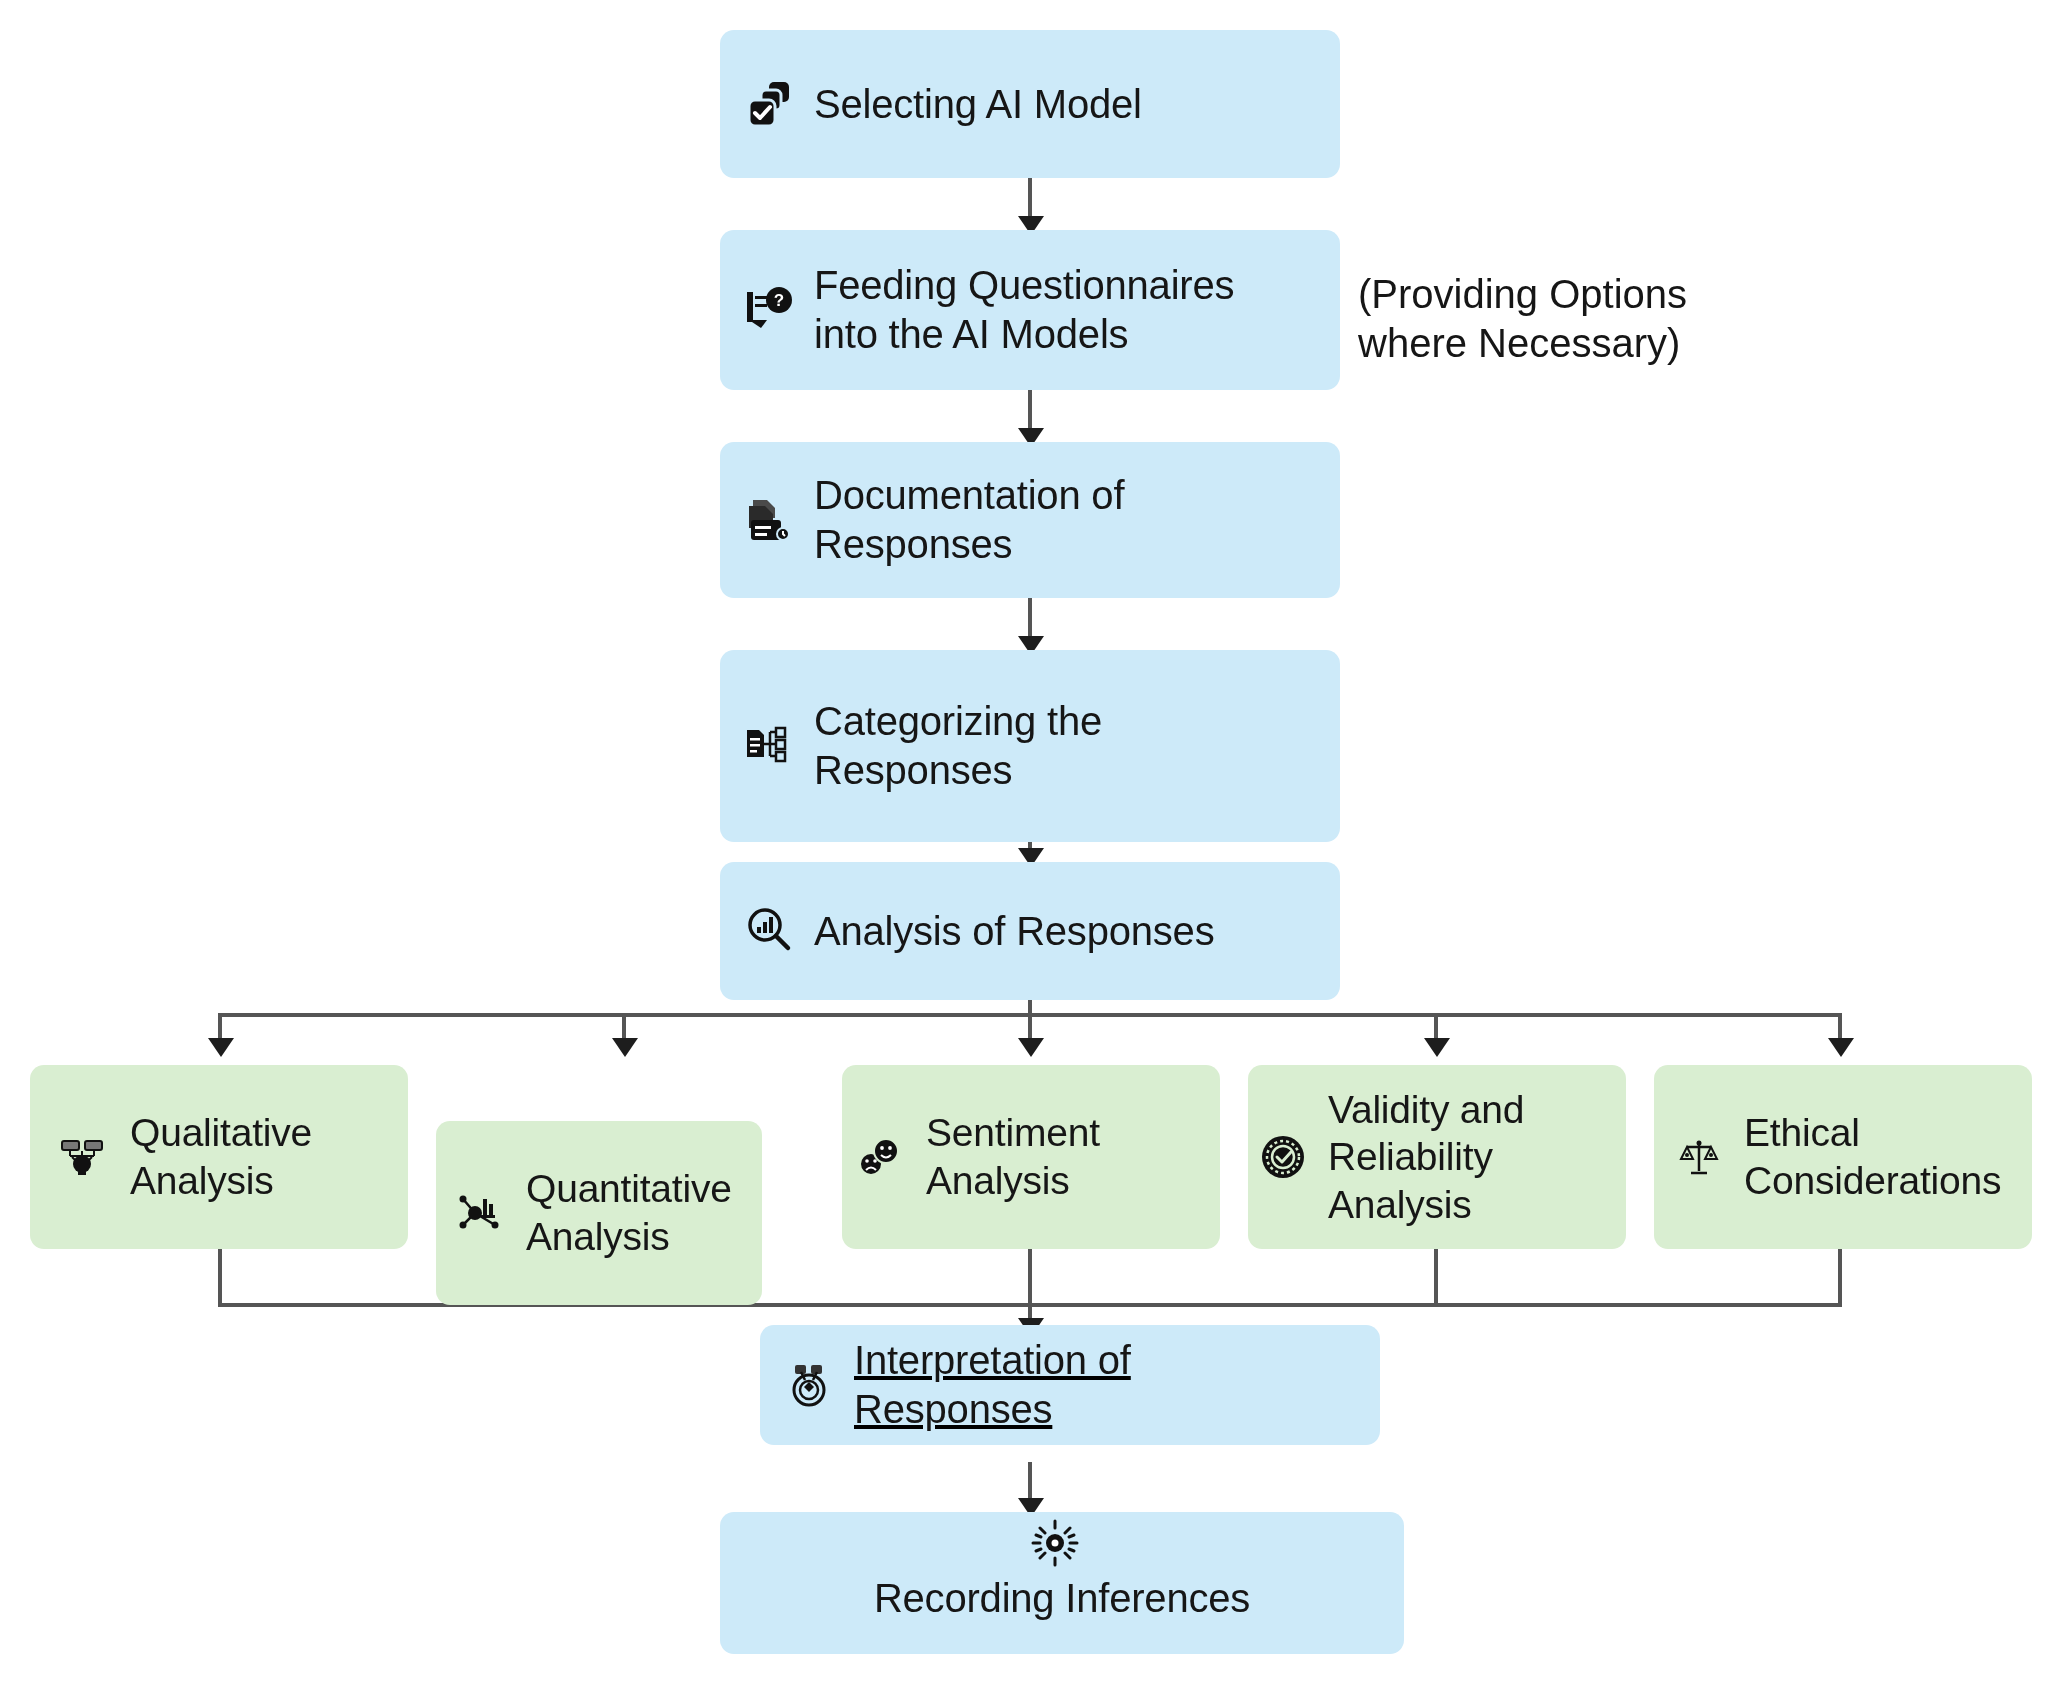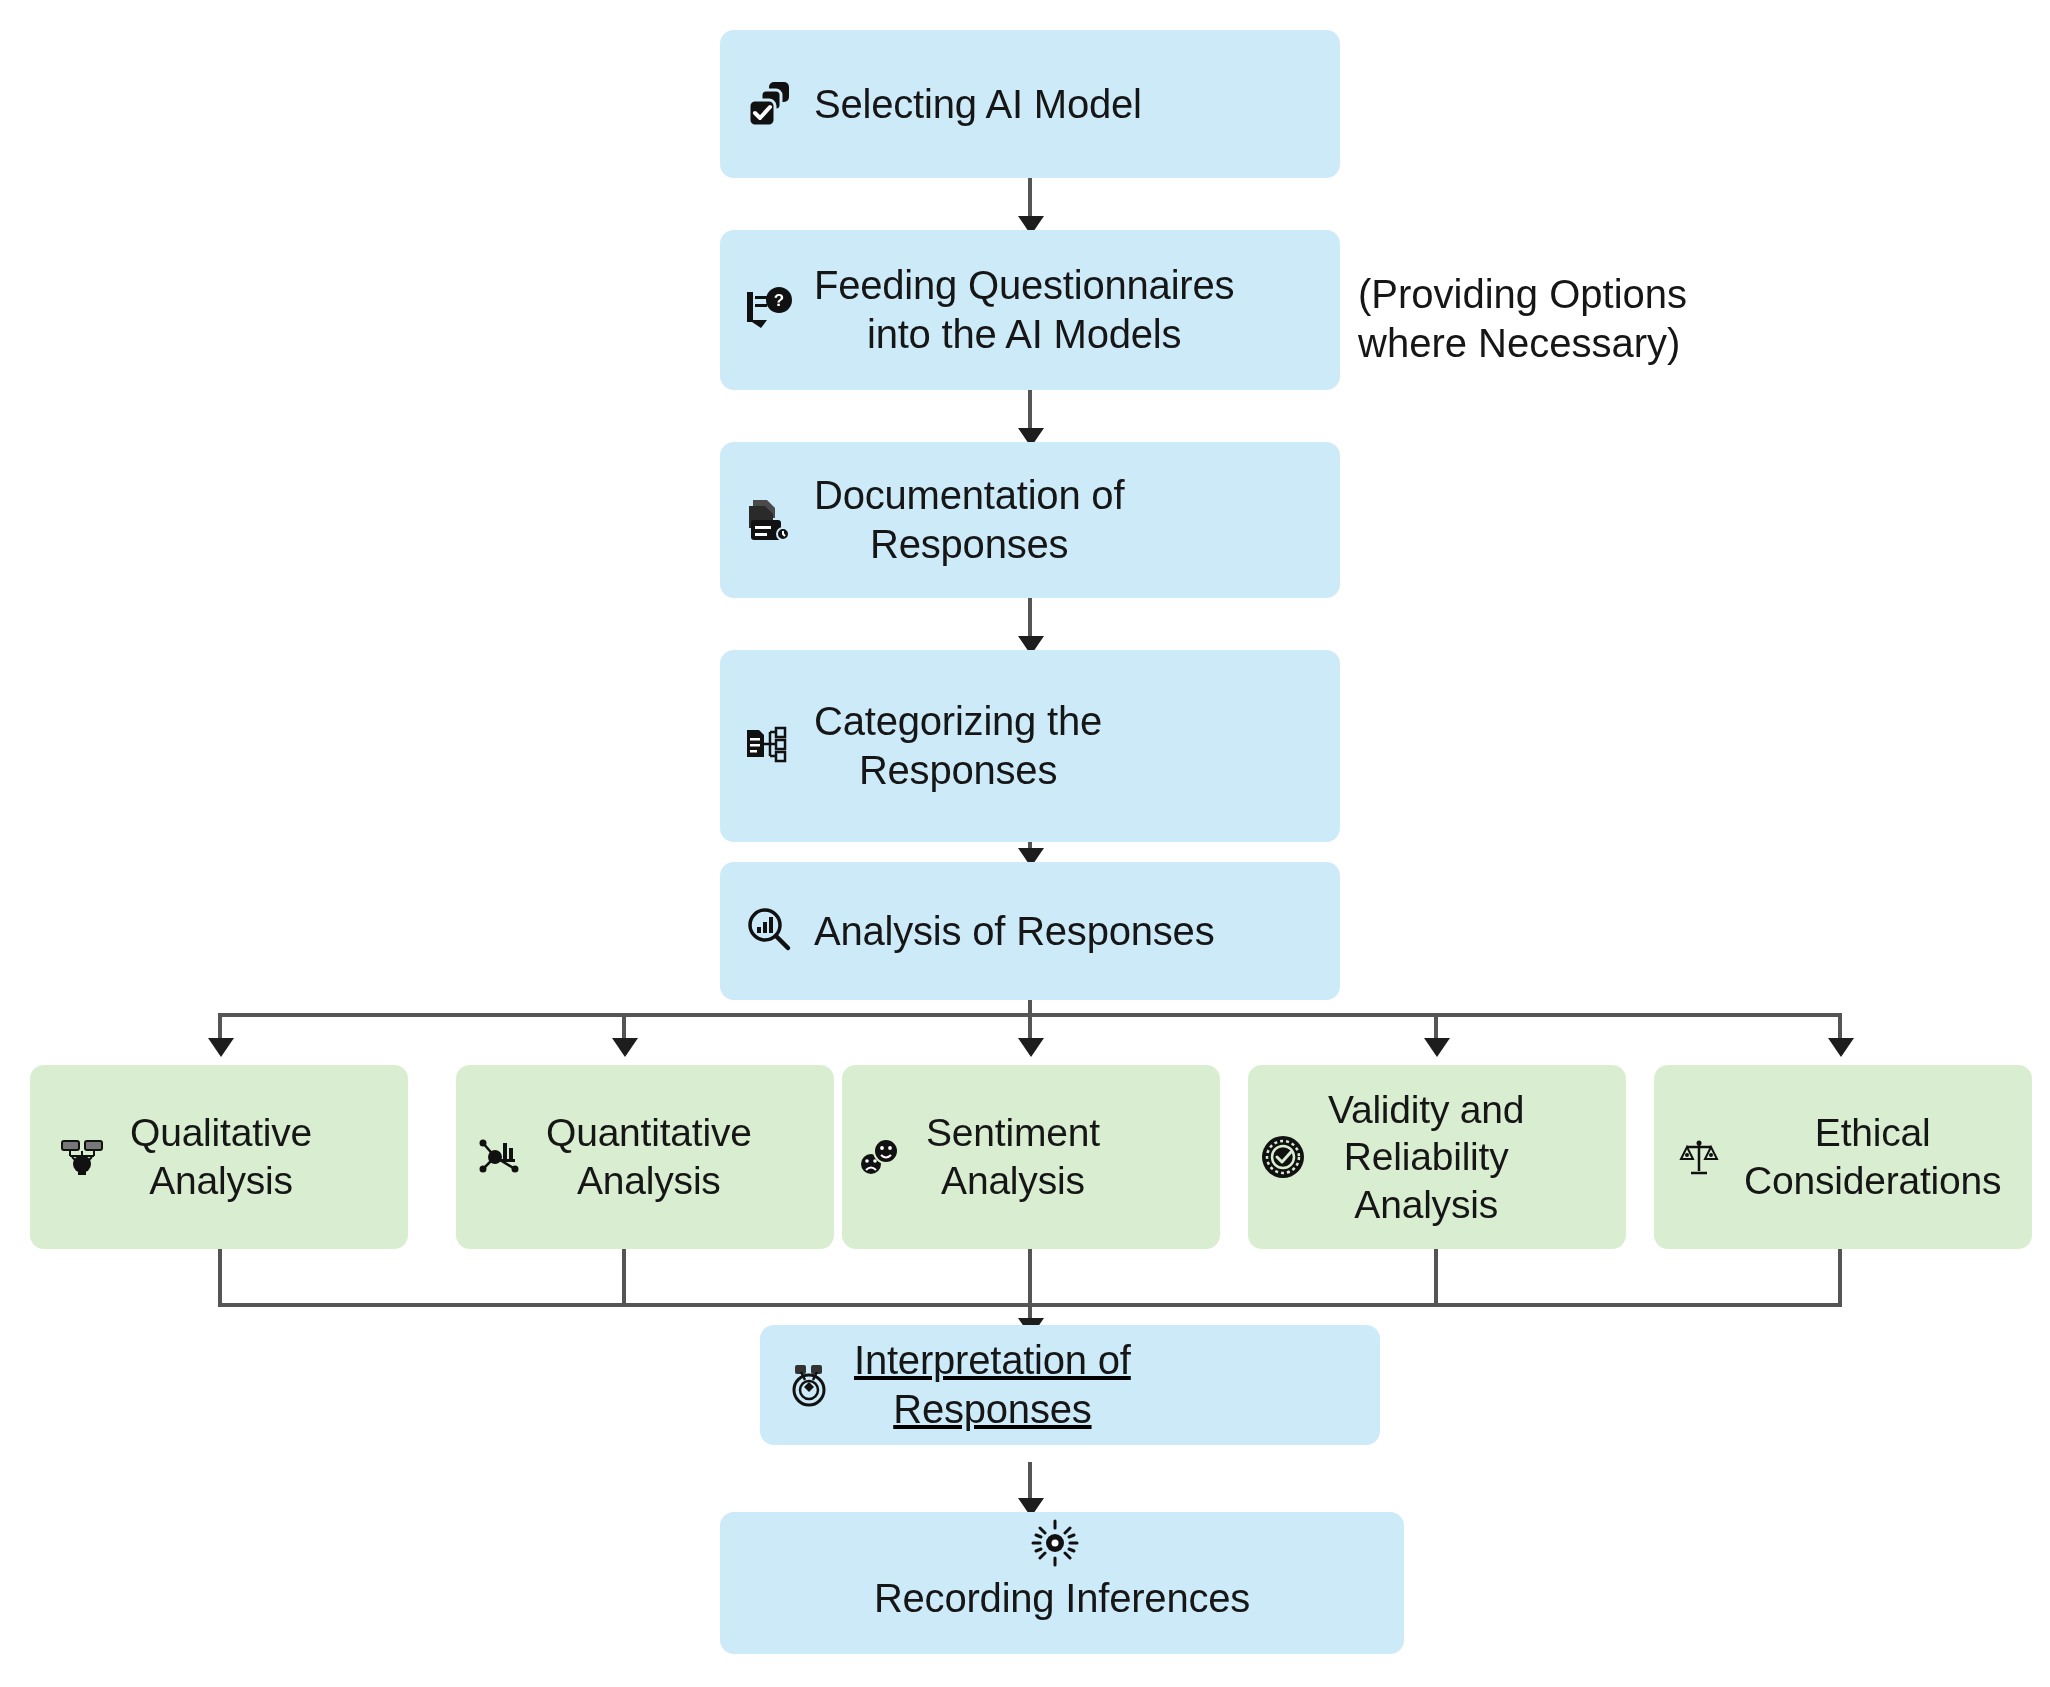--- a/index.html
+++ b/index.html
@@ -38,21 +38,20 @@
     margin-right: 14px;
   }
   .node .icon svg { display: block; }
   .node .label {
     font-size: 40px;
     line-height: 1.22;
     color: #161616;
     font-family: "Liberation Sans", sans-serif;
     white-space: pre-line;
     letter-spacing: -0.2px;
-    text-align: center;
   }
   .node.green .label { font-size: 39px; }
 
   .side-note {
     position: absolute;
     font-size: 40px;
     line-height: 1.22;
     color: #161616;
     white-space: pre-line;
     font-family: "Liberation Sans", sans-serif;
@@ -207,21 +206,21 @@
         <path d="M11 19 v6 M35 19 v6 M11 25 h24" stroke="#111" stroke-width="2"></path>
         <circle cx="23" cy="33" r="9" fill="#111"></circle>
         <path d="M19 41 h8 v3 h-8 z" fill="#111"></path>
         <path d="M23 20 v4 M13 26 l3 3 M33 26 l-3 3" stroke="#111" stroke-width="2"></path>
       </svg>
     </span>
     <span class="label">Qualitative
 Analysis</span>
   </div>
 
-  <div class="node green" style="left:436px; top:1065px; width:378px; height:184px; padding:0 14px;margin-left:20px;">
+  <div class="node green" style="left:436px; top:1121px; width:326px; height:184px; padding:0 14px;">
     <span class="icon">
       <svg width="52" height="52" viewBox="0 0 52 52">
         <circle cx="8" cy="12" r="3.5" fill="#111"></circle>
         <circle cx="8" cy="38" r="3.5" fill="#111"></circle>
         <circle cx="40" cy="38" r="3.5" fill="#111"></circle>
         <path d="M8 12 L20 26 L8 38 M20 26 L40 38" stroke="#111" stroke-width="2.5" fill="none"></path>
         <circle cx="20" cy="26" r="7" fill="#111"></circle>
         <rect x="28" y="12" width="4" height="16" fill="#111"></rect>
         <rect x="34" y="17" width="4" height="11" fill="#111"></rect>
         <rect x="26" y="28" width="14" height="3" fill="#111"></rect>

